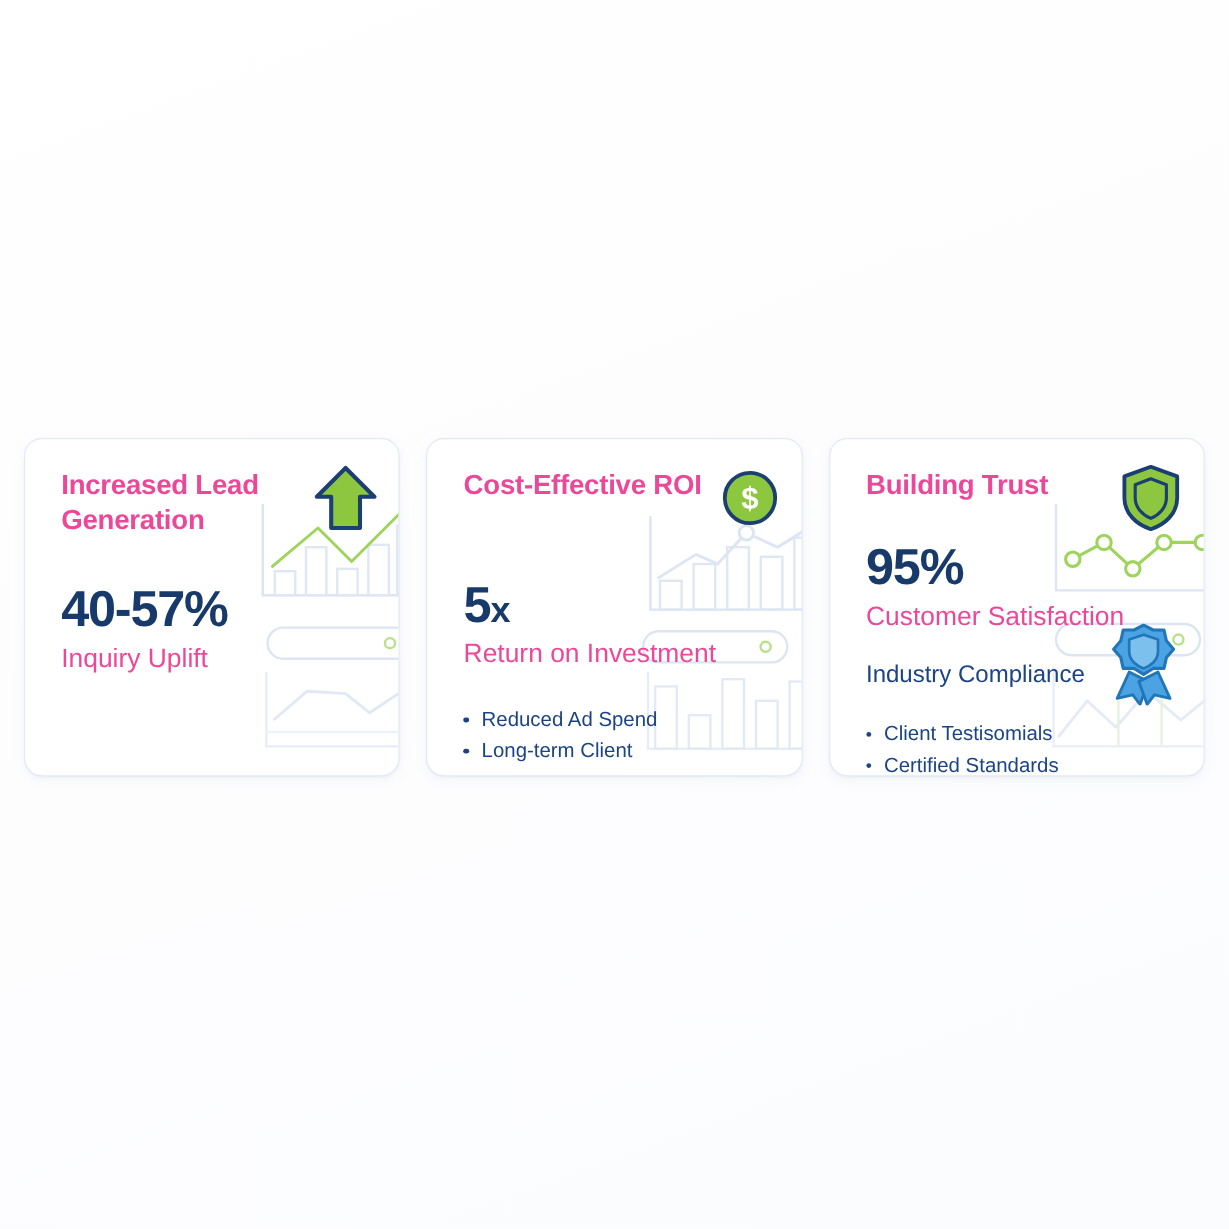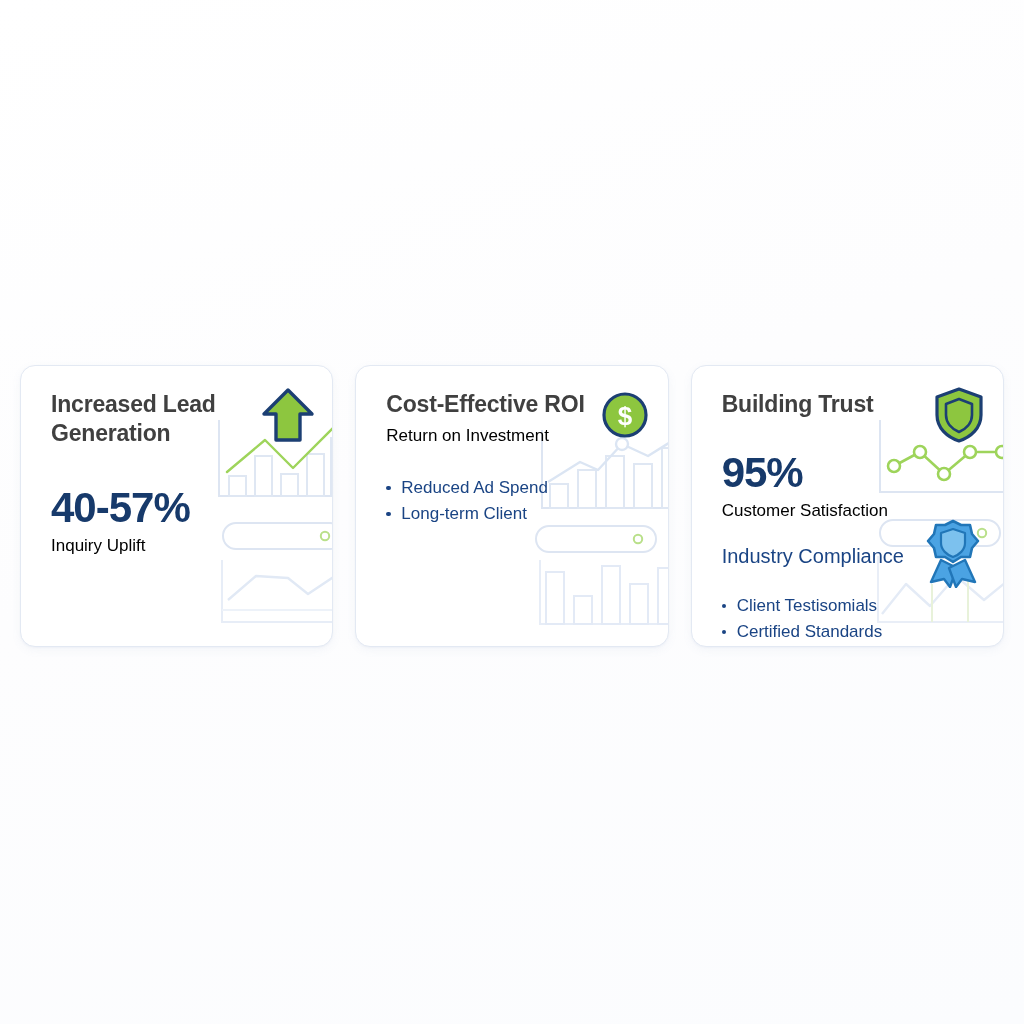--- a/index.html
+++ b/index.html
@@ -44,21 +44,21 @@
 
   .card-inner {
     position: relative;
     z-index: 3;
     padding: 24px 26px 0 30px;
     height: 100%;
     box-sizing: border-box;
   }
 
   .card-title {
-    color: #404040;
+    color: #ec4899;
     font-weight: bold;
     font-size: 23px;
     line-height: 1.28;
     letter-spacing: -0.2px;
     margin: 0;
     max-width: 78%;
   }
 
   .stat-number {
     color: #173a6b;
@@ -67,22 +67,22 @@
     line-height: 1;
     letter-spacing: -1px;
     margin: 0;
   }
   .stat-number .suffix-x {
     font-size: 30px;
     letter-spacing: -0.5px;
   }
 
   .stat-label {
-    color: #000000;
-    font-size: 17px;
+    color: #ec4899;
+    font-size: 22px;
     line-height: 1.2;
     margin: 7px 0 0 0;
   }
 
   .extra-label {
     color: #1a4484;
     font-size: 20px;
     line-height: 1.2;
     margin: 22px 0 0 0;
   }
@@ -211,20 +211,23 @@
 
       <div class="badge-icon" style="right:18px; top:24px;">
         <svg width="50" height="50" viewBox="0 0 50 50">
           <circle cx="25" cy="25" r="21" fill="#8DC63F" stroke="#1c3f73" stroke-width="3.2"></circle>
           <text x="25" y="34.5" text-anchor="middle" font-family="'Liberation Sans', sans-serif" font-size="26" font-weight="bold" fill="#ffffff">$</text>
         </svg>
       </div>
 
       <div class="card-inner">
         <h3 class="card-title">Cost-Effective ROI</h3>
+        <div class="stat-number">
+          <span>5</span><span class="suffix-x">x</span>
+        </div>
         <div class="stat-label">Return on Investment</div>
         <ul class="bullets">
           <li>Reduced Ad Spend</li>
           <li>Long-term Client</li>
         </ul>
       </div>
     </div>
 
     <div class="card c3">
 

